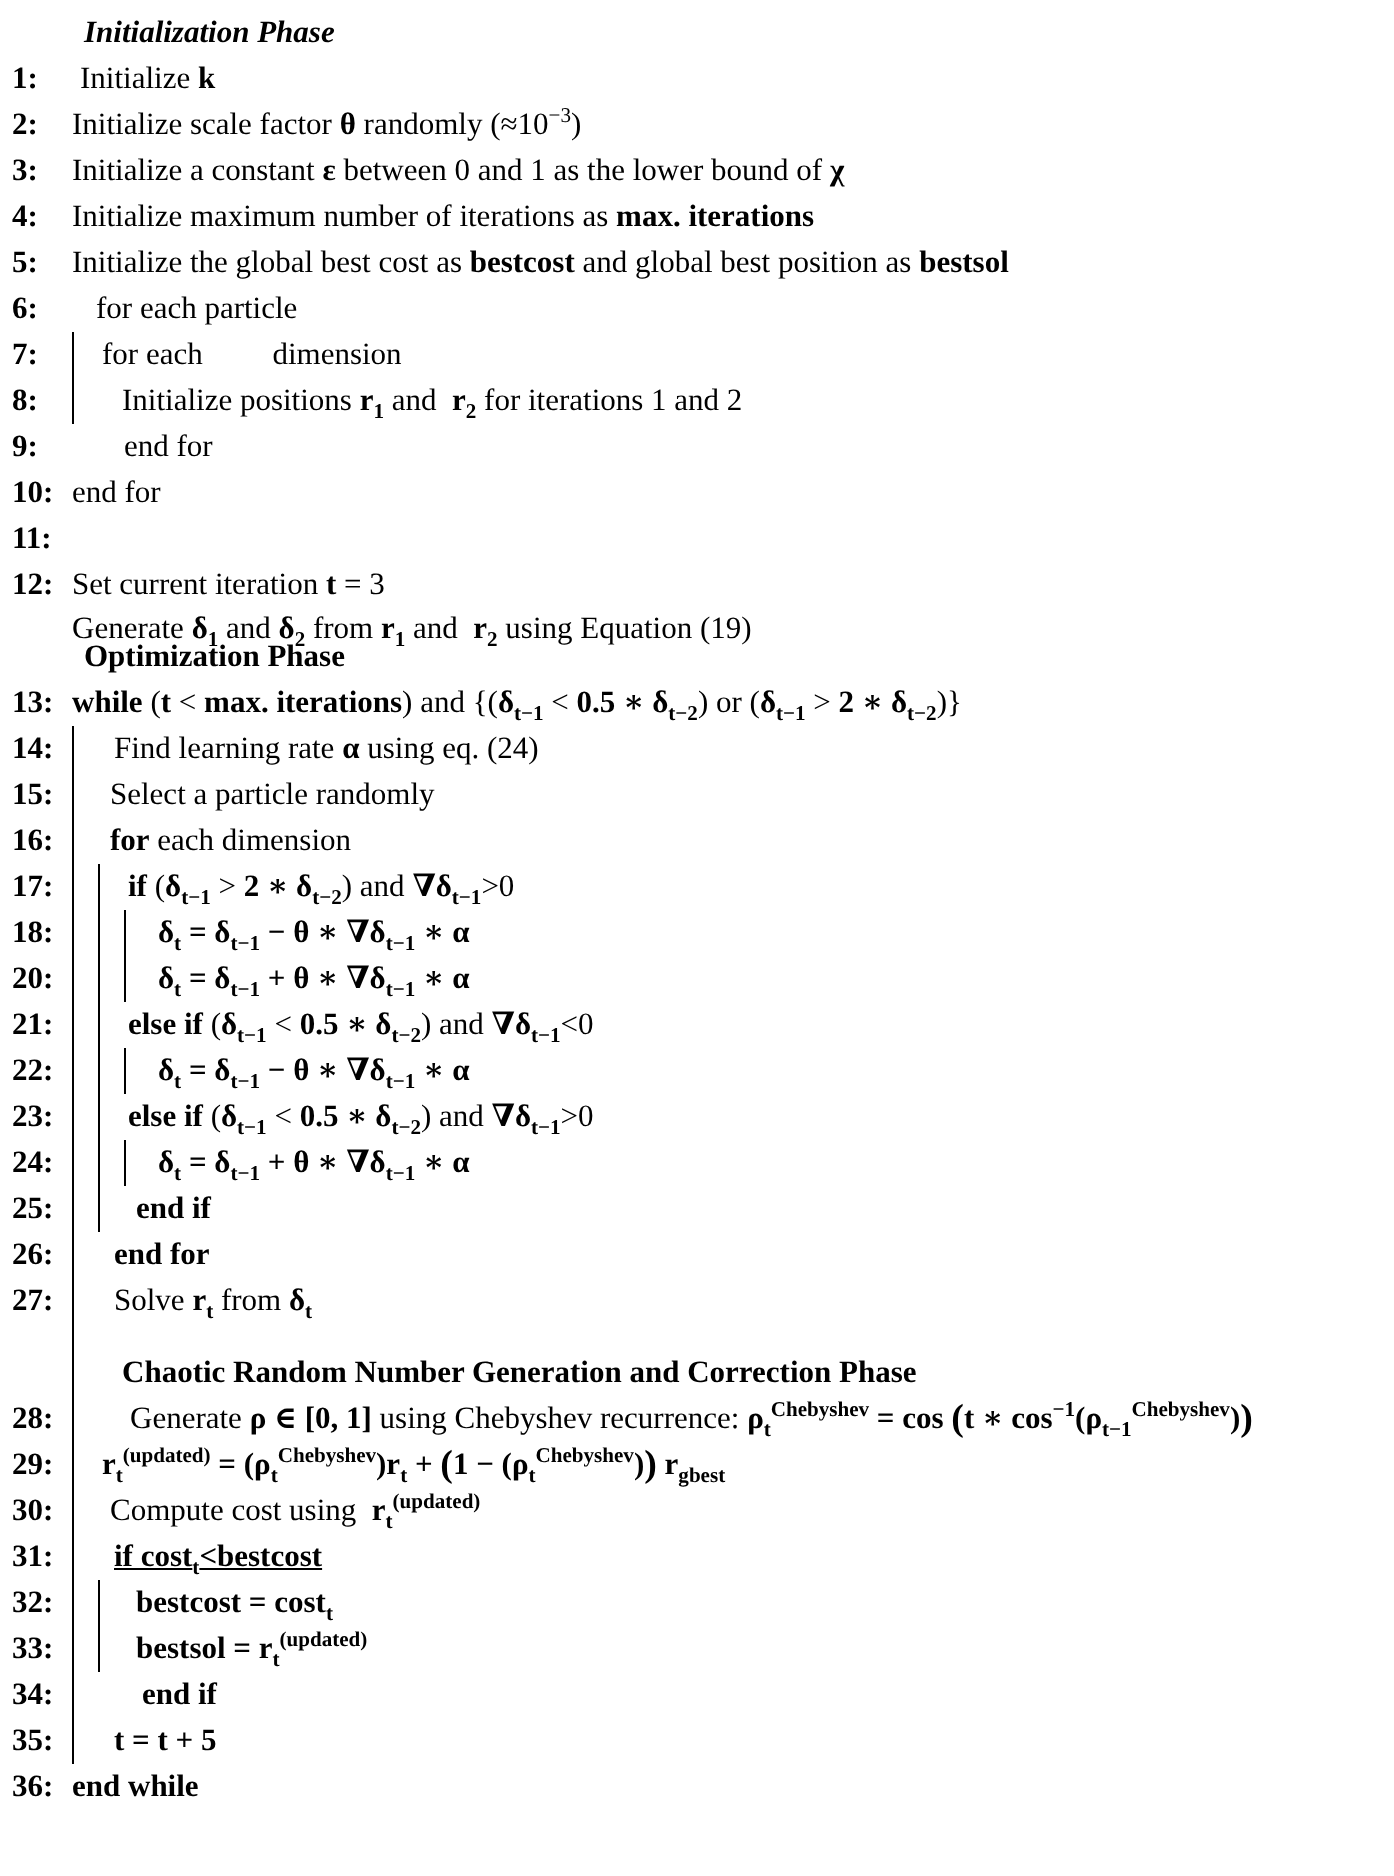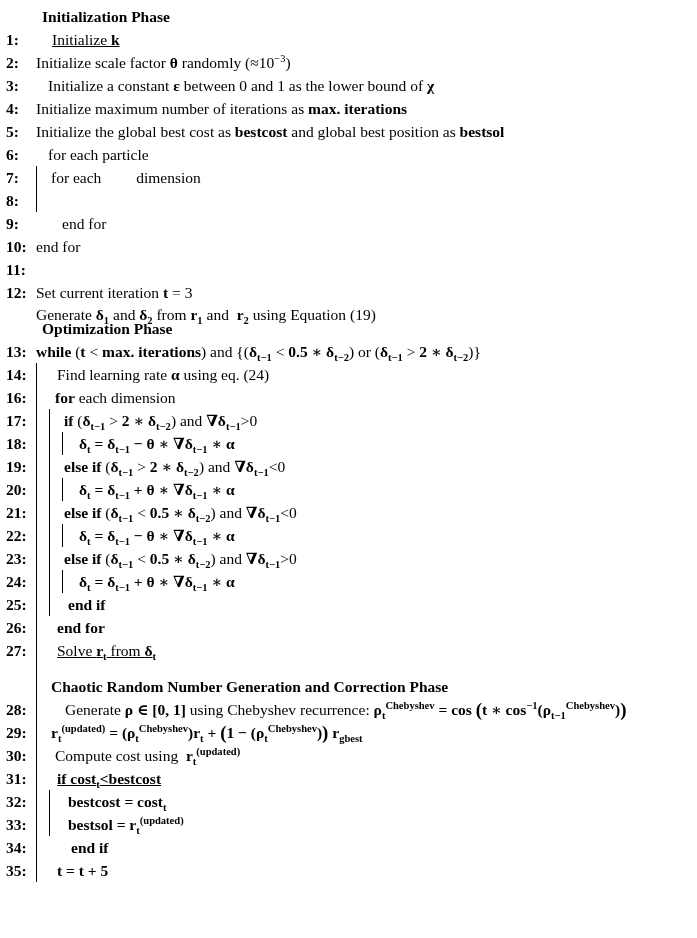--- a/index.html
+++ b/index.html
@@ -20,36 +20,36 @@
   .bp{font-size:1.22em;vertical-align:-0.06em;}
 </style>
 </head>
 <body>
 
 <div class="page">
   <div id="algo-lines">
       <div class="row heading">
         <span class="num"></span>
         <span class="bars"></span>
-        <span class="content" style="margin-left: 6px;">Initialization Phase</span>
+        <span class="content" style="margin-left: 6px; font-style: italic;">Initialization Phase</span>
       </div>
       <div class="row">
         <span class="num">1:</span>
         <span class="bars"></span>
-        <span class="content" style="margin-left: 16px; text-decoration: underline;">Initialize <b>k</b></span>
+        <span class="content" style="margin-left: 4px;">Initialize <b>k</b></span>
       </div>
       <div class="row">
         <span class="num">2:</span>
         <span class="bars"></span>
         <span class="content" style="margin-left: 0px;">Initialize scale factor <b>θ</b> randomly (≈10<sup>−3</sup>)</span>
       </div>
       <div class="row">
         <span class="num">3:</span>
         <span class="bars"></span>
-        <span class="content" style="margin-left: 12px;">Initialize a constant <b>ε</b> between 0 and 1 as the lower bound of <b>χ</b></span>
+        <span class="content" style="margin-left: 0px;">Initialize a constant <b>ε</b> between 0 and 1 as the lower bound of <b>χ</b></span>
       </div>
       <div class="row">
         <span class="num">4:</span>
         <span class="bars"></span>
         <span class="content" style="margin-left: 0px; text-align: center;">Initialize maximum number of iterations as <b>max. iterations</b></span>
       </div>
       <div class="row">
         <span class="num">5:</span>
         <span class="bars"></span>
         <span class="content" style="margin-left: 0px;">Initialize the global best cost as <b>bestcost</b> and global best position as <b>bestsol</b></span>
@@ -64,20 +64,21 @@
         <span class="bars">
           <span class="bar"></span>
         </span>
         <span class="content" style="margin-left: 2px;">for each&nbsp;&nbsp;&nbsp;&nbsp;&nbsp;&nbsp;&nbsp;&nbsp;&nbsp;dimension</span>
       </div>
       <div class="row">
         <span class="num">8:</span>
         <span class="bars">
           <span class="bar"></span>
         </span>
+        <span class="content" style="margin-left: 12px;">Initialize positions <b>r<sub>1</sub></b> and&nbsp; <b>r<sub>2</sub></b> for iterations 1 and 2</span>
       </div>
       <div class="row">
         <span class="num">9:</span>
         <span class="bars"></span>
         <span class="content" style="margin-left: 26px;">end for</span>
       </div>
       <div class="row">
         <span class="num">10:</span>
         <span class="bars"></span>
         <span class="content" style="margin-left: 0px;">end for</span>
@@ -107,20 +108,27 @@
         <span class="content" style="margin-left: 0px;"><b>while</b> (<b>t</b> &lt; <b>max. iterations</b>) and {(<b>δ<sub>t−1</sub></b> &lt; <b>0.5 ∗ δ<sub>t−2</sub></b>) or (<b>δ<sub>t−1</sub></b> &gt; <b>2 ∗ δ<sub>t−2</sub></b>)}</span>
       </div>
       <div class="row">
         <span class="num">14:</span>
         <span class="bars">
           <span class="bar"></span>
         </span>
         <span class="content" style="margin-left: 8px;">Find learning rate <b>α</b> using eq. (24)</span>
       </div>
       <div class="row">
+        <span class="num">15:</span>
+        <span class="bars">
+          <span class="bar"></span>
+        </span>
+        <span class="content" style="margin-left: 6px;">Select a particle randomly</span>
+      </div>
+      <div class="row">
         <span class="num">16:</span>
         <span class="bars">
           <span class="bar"></span>
         </span>
         <span class="content" style="margin-left: 6px;"><b>for</b> each dimension</span>
       </div>
       <div class="row">
         <span class="num">17:</span>
         <span class="bars">
           <span class="bar"></span>
@@ -131,28 +139,20 @@
       <div class="row">
         <span class="num">18:</span>
         <span class="bars">
           <span class="bar"></span>
           <span class="bar"></span>
           <span class="bar"></span>
         </span>
         <span class="content" style="margin-left: 4px;"><b>δ<sub>t</sub> = δ<sub>t−1</sub> − θ ∗ ∇δ<sub>t−1</sub> ∗ α</b></span>
       </div>
       <div class="row">
-        <span class="num">19:</span>
-        <span class="bars">
-          <span class="bar"></span>
-          <span class="bar"></span>
-        </span>
-        <span class="content" style="margin-left: 2px;"><b>else if</b> (<b>δ<sub>t−1</sub></b> &gt; <b>2 ∗ δ<sub>t−2</sub></b>) and <b>∇δ<sub>t−1</sub></b>&lt;0</span>
-      </div>
-      <div class="row">
         <span class="num">20:</span>
         <span class="bars">
           <span class="bar"></span>
           <span class="bar"></span>
           <span class="bar"></span>
         </span>
         <span class="content" style="margin-left: 4px;"><b>δ<sub>t</sub> = δ<sub>t−1</sub> + θ ∗ ∇δ<sub>t−1</sub> ∗ α</b></span>
       </div>
       <div class="row">
         <span class="num">21:</span>
@@ -201,34 +201,34 @@
         <span class="bars">
           <span class="bar"></span>
         </span>
         <span class="content" style="margin-left: 8px;"><b>end for</b></span>
       </div>
       <div class="row">
         <span class="num">27:</span>
         <span class="bars">
           <span class="bar"></span>
         </span>
-        <span class="content" style="margin-left: 8px; text-decoration: underline;">Solve <b>r<sub>t</sub></b> from <b>δ<sub>t</sub></b></span>
+        <span class="content" style="margin-left: 8px;">Solve <b>r<sub>t</sub></b> from <b>δ<sub>t</sub></b></span>
       </div>
       <div class="row spacer">
         <span class="num"></span>
         <span class="bars">
           <span class="bar"></span>
         </span>
       </div>
       <div class="row heading">
         <span class="num"></span>
         <span class="bars">
           <span class="bar"></span>
         </span>
-        <span class="content" style="margin-left: 2px;">Chaotic Random Number Generation and Correction Phase</span>
+        <span class="content" style="margin-left: 12px;">Chaotic Random Number Generation and Correction Phase</span>
       </div>
       <div class="row">
         <span class="num">28:</span>
         <span class="bars">
           <span class="bar"></span>
         </span>
         <span class="content" style="margin-left: 16px;">Generate <b>ρ ∈ [0, 1]</b> using Chebyshev recurrence: <b>ρ<sub>t</sub><sup>Chebyshev</sup> = cos <span class="bp">(</span>t ∗ cos<sup>−1</sup>(ρ<sub>t−1</sub><sup>Chebyshev</sup>)<span class="bp">)</span></b></span>
       </div>
       <div class="row">
         <span class="num">29:</span>
@@ -273,15 +273,20 @@
           <span class="bar"></span>
         </span>
         <span class="content" style="margin-left: 22px;"><b>end if</b></span>
       </div>
       <div class="row">
         <span class="num">35:</span>
         <span class="bars">
           <span class="bar"></span>
         </span>
         <span class="content" style="margin-left: 8px;"><b>t = t + 5</b></span>
+      </div>
+      <div class="row">
+        <span class="num">36:</span>
+        <span class="bars"></span>
+        <span class="content" style="margin-left: 0px;"><b>end while</b></span>
       </div>
     </div>
 </div>
 
 </body></html>

